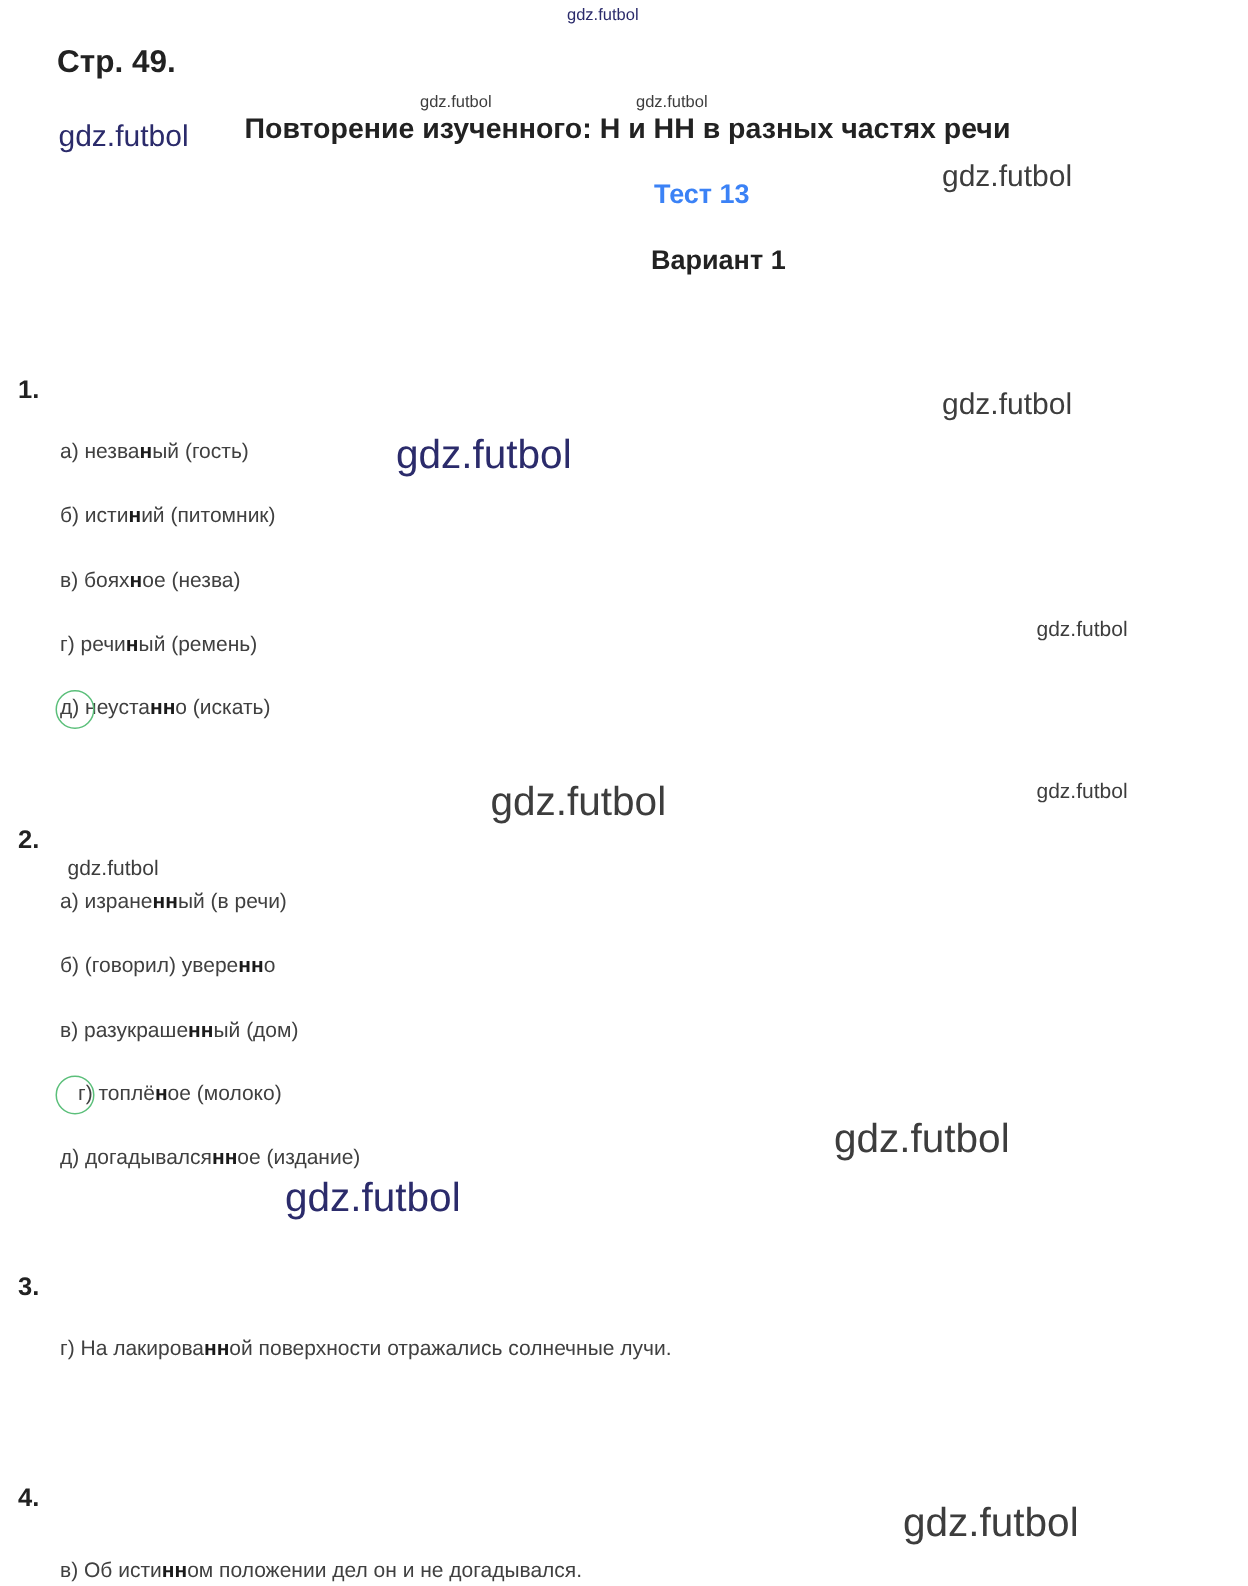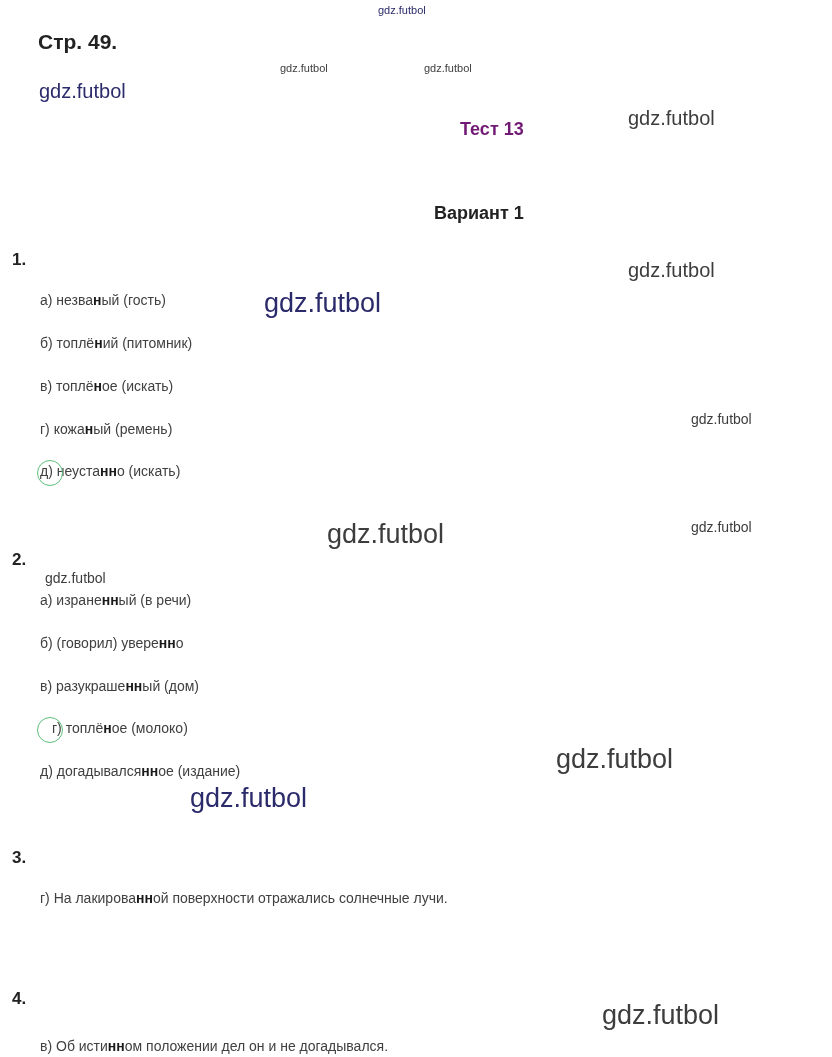--- a/index.html
+++ b/index.html
@@ -32,33 +32,32 @@
   }
   #doc-title {
     left: 163px;
     top: 76px;
     font-size: 19px;
     font-weight: bold;
     color: #222222;
     white-space: nowrap;
   }
   #test-number {
-    left: 460px;
+    left: 436px;
     top: 119px;
     font-size: 18px;
     font-weight: bold;
-    color: #701a75;
+    color: #3b82f6;
   }
   #variant {
     left: 434px;
     top: 163px;
     font-size: 18px;
     font-weight: bold;
     color: #222222;
-    margin-top: 40px;
   }
 
   .q-number {
     font-size: 17px;
     font-weight: bold;
     color: #222222;
     left: 12px;
   }
   .answer-line {
     font-size: 14px;
@@ -104,29 +103,30 @@
       <div class="abs wm med gray" style="left: 691px; top: 411px;">gdz.futbol</div>
       <div class="abs wm med gray" style="left: 691px; top: 519px;">gdz.futbol</div>
       <div class="abs wm xl gray" style="left: 327px; top: 519px;">gdz.futbol</div>
       <div class="abs wm med gray" style="left: 45px; top: 570px;">gdz.futbol</div>
       <div class="abs wm xl gray" style="left: 556px; top: 744px;">gdz.futbol</div>
       <div class="abs wm xl" style="left: 190px; top: 783px;">gdz.futbol</div>
       <div class="abs wm xl gray" style="left: 602px; top: 1000px;">gdz.futbol</div>
     </div>
 
   <div class="abs" id="page-label">Стр. 49.</div>
+  <div class="abs" id="doc-title">Повторение изученного: Н и НН в разных частях речи</div>
   <div class="abs" id="test-number">Тест 13</div>
   <div class="abs" id="variant">Вариант 1</div>
 
   <div id="questions-layer">
       <div class="abs q-number" style="top: 250px;">1.</div>
       <div class="abs answer-line" style="top: 292px;"><span>а) незва</span><b>н</b><span>ый (гость)</span></div>
-      <div class="abs answer-line" style="top: 335px;"><span>б) топлё</span><b>н</b><span>ий (питомник)</span></div>
-      <div class="abs answer-line" style="top: 378px;"><span>в) топлё</span><b>н</b><span>ое (искать)</span></div>
-      <div class="abs answer-line" style="top: 421px;"><span>г) кожа</span><b>н</b><span>ый (ремень)</span></div>
+      <div class="abs answer-line" style="top: 335px;"><span>б) исти</span><b>н</b><span>ий (питомник)</span></div>
+      <div class="abs answer-line" style="top: 378px;"><span>в) боях</span><b>н</b><span>ое (незва)</span></div>
+      <div class="abs answer-line" style="top: 421px;"><span>г) речи</span><b>н</b><span>ый (ремень)</span></div>
       <div class="abs answer-line" style="top: 463px;"><span>д) неуста</span><b>нн</b><span>о (искать)</span></div>
       <div class="abs circle-mark" style="left: 37px; top: 460px;"></div>
       <div class="abs q-number" style="top: 550px;">2.</div>
       <div class="abs answer-line" style="top: 592px;"><span>а) изране</span><b>нн</b><span>ый (в речи)</span></div>
       <div class="abs answer-line" style="top: 635px;"><span>б) (говорил) увере</span><b>нн</b><span>о</span></div>
       <div class="abs answer-line" style="top: 678px;"><span>в) разукраше</span><b>нн</b><span>ый (дом)</span></div>
       <div class="abs answer-line" style="top: 720px; padding-left: 12px;"><span>г) топлё</span><b>н</b><span>ое (молоко)</span></div>
       <div class="abs circle-mark" style="left: 37px; top: 717px;"></div>
       <div class="abs answer-line" style="top: 763px;"><span>д) догадывался</span><b>нн</b><span>ое (издание)</span></div>
       <div class="abs q-number" style="top: 848px;">3.</div>

